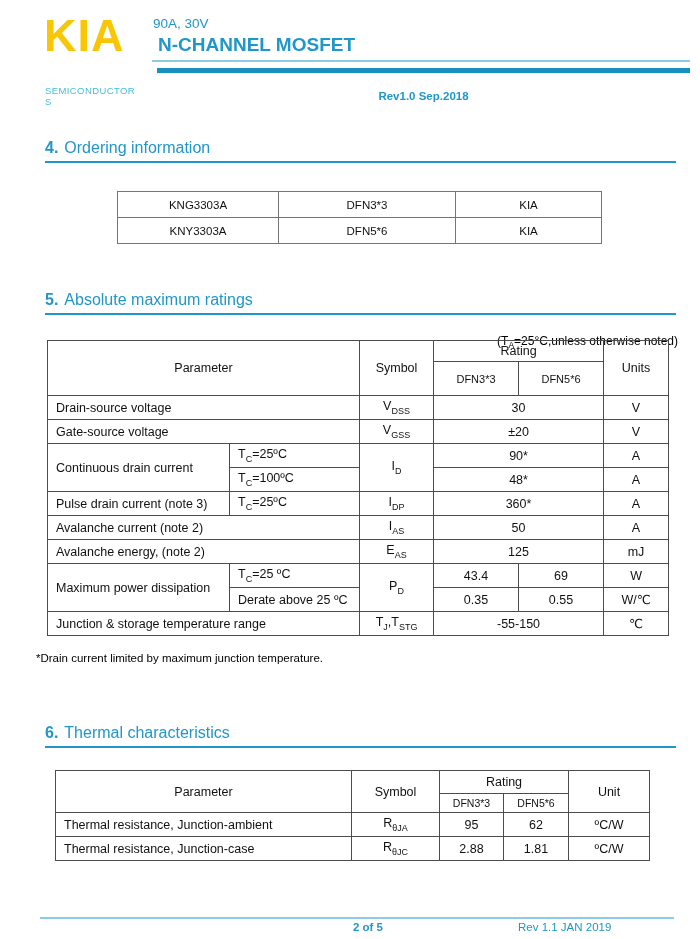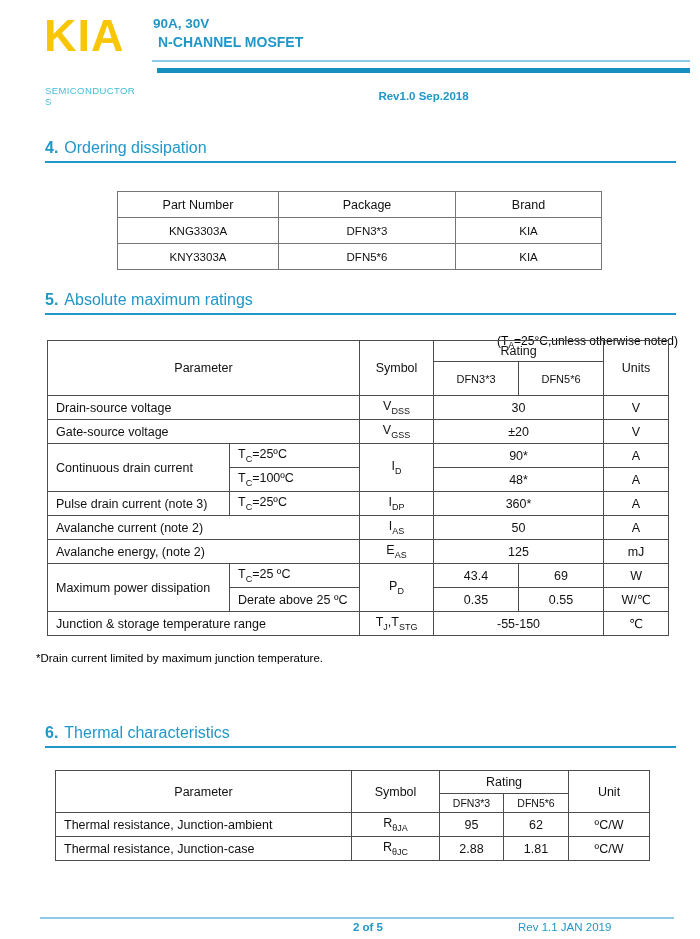--- a/index.html
+++ b/index.html
@@ -3,22 +3,22 @@
 <meta charset="utf-8">
 <style>
   html,body{margin:0;padding:0;background:#fff;}
   .page{position:relative;width:700px;height:939px;background:#ffffff;overflow:hidden;
         font-family:"Liberation Sans","DejaVu Sans",sans-serif;color:#111;}
   
   .logo{position:absolute;left:44px;top:13px;font-size:45px;font-weight:800;
         color:#F9C606;line-height:1;letter-spacing:1px;}
   .logo-sub{position:absolute;left:45px;top:85px;font-size:9.5px;line-height:11px;
         color:#45BEDA;letter-spacing:.4px;}
-  .prod-line1{position:absolute;left:153px;top:16px;font-size:13.5px;font-weight:bold;color:#1F97C9;}
-  .prod-line2{position:absolute;left:158px;top:34px;font-size:14px;font-weight:bold;color:#1F97C9;}
+  .prod-line1{position:absolute;left:153px;top:16px;font-size:13.5px;font-weight:normal;color:#1F97C9;}
+  .prod-line2{position:absolute;left:158px;top:34px;font-size:19px;font-weight:bold;color:#1F97C9;}
   .part-title{position:absolute;right:12px;top:14px;font-size:30px;color:#2B9AC8;letter-spacing:.5px;}
   .rule-thin{position:absolute;left:152px;top:60px;width:538px;height:2px;background:#8CCBE4;}
   .rule-thick{position:absolute;left:157px;top:68px;width:533px;height:5px;background:#1790C0;}
   .rev-note{position:absolute;left:157px;top:90px;width:533px;text-align:center;
         font-size:11.5px;font-weight:bold;color:#1F97C9;}
   
   .sec{position:absolute;left:45px;width:631px;font-size:16px;color:#2196C9;
        padding-bottom:4px;border-bottom:2px solid #2196C9;}
   .sec .num{font-weight:bold;margin-right:6px;}
   .sec4{top:139px;} .sec5{top:291px;} .sec6{top:724px;}
@@ -62,35 +62,30 @@
     <div>SEMICONDUCTOR</div>
     <div>S</div>
   </div>
   <div class="prod-line1">90A,  30V</div>
   <div class="prod-line2">N-CHANNEL MOSFET</div>
   <div class="rule-thin"></div>
   <div class="rule-thick"></div>
   <div class="rev-note">Rev1.0 Sep.2018</div>
 
   <div class="sec sec4">
-    <span class="num">4.</span><span>Ordering dissipation</span>
+    <span class="num">4.</span><span>Ordering information</span>
   </div>
 
   <table class="ord">
     <colgroup>
         <col style="width:161px">
         <col style="width:177px">
         <col style="width:146px">
       </colgroup>
     <tbody>
-        <tr class="h">
-      <td>Part Number</td>
-      <td>Package</td>
-      <td>Brand</td>
-    </tr>
     <tr>
       <td>KNG3303A</td>
       <td>DFN3*3</td>
       <td>KIA</td>
     </tr>
     <tr>
       <td>KNY3303A</td>
       <td>DFN5*6</td>
       <td>KIA</td>
     </tr>

